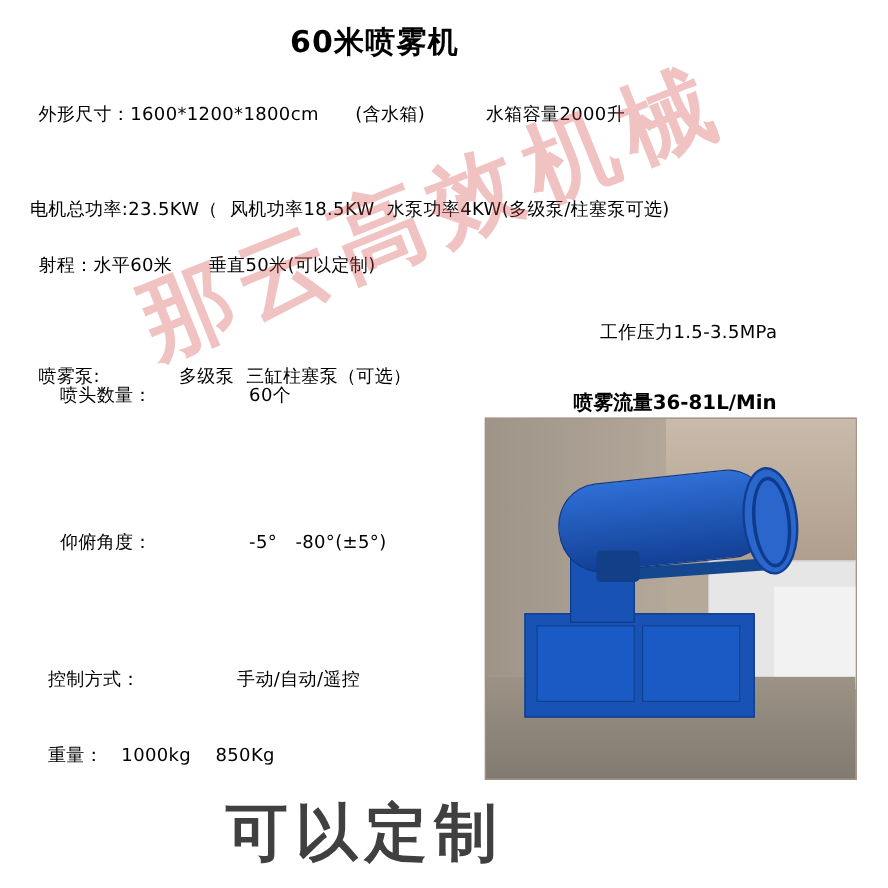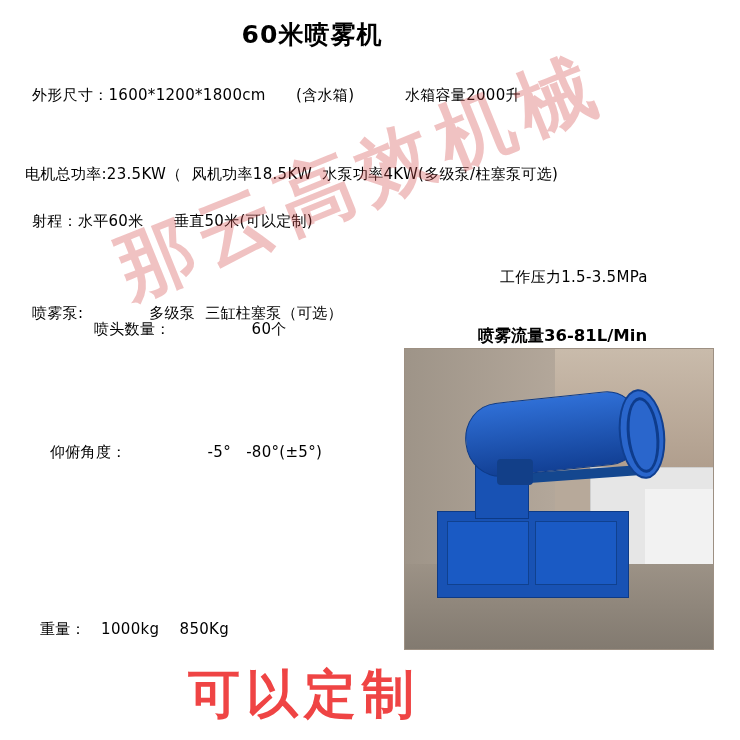--- a/index.html
+++ b/index.html
@@ -24,21 +24,21 @@
     font-size:15px;font-weight:normal;color:#000;
     white-space:pre;
     letter-spacing:0.3px;
   }
 
   
   .r1{top:86px;left:32px;}
   .r2{top:145px;left:25px;margin-top:20px;}
   .r3{top:212px;left:32px;}
   .r4{top:268px;left:32px;margin-top:36px;}
-  .r5{top:320px;left:50px;margin-left:44px;}
+  .r5{top:320px;left:50px;}
   .r6{top:388px;left:32px;}
   .r7{top:443px;left:50px;}
   .r8{top:500px;left:40px;}
   .r9{top:557px;left:40px;}
   .r10{top:620px;left:40px;}
 
   .flowtext{
     position:absolute;top:325px;left:470px;
     font-size:16.5px;font-weight:bold;color:#000;
     white-space:pre;
@@ -93,38 +93,39 @@
     transform:rotate(-22deg);
     letter-spacing:10px;
     line-height:112px;
     pointer-events:none;
     white-space:pre;
   }
 
   .bottom{
     position:absolute;left:0;top:660px;width:608px;
     text-align:center;
-    color:#ef4444;
+    color:#404040;
     font-size:52px;font-weight:bold;
     letter-spacing:6px;
   }
 </style>
 </head>
 <body>
 
 <div class="page">
 
   <div class="title">60米喷雾机</div>
 
   <div class="spec r1">外形尺寸：1600*1200*1800cm      (含水箱)          水箱容量2000升</div>
   <div class="spec r2">电机总功率:23.5KW（  风机功率18.5KW  水泵功率4KW(多级泵/柱塞泵可选)</div>
   <div class="spec r3">射程：水平60米      垂直50米(可以定制)</div>
   <div class="spec r4">喷雾泵:             多级泵  三缸柱塞泵（可选）</div>
   <div class="spec r5">喷头数量：                60个</div>
   <div class="spec r7">仰俯角度：                -5°   -80°(±5°)</div>
+  <div class="spec r9">控制方式：                手动/自动/遥控</div>
   <div class="spec r10">重量：   1000kg    850Kg</div>
 
   <div class="spec" style="top:268px;left:500px;">工作压力1.5-3.5MPa</div>
   <div class="flowtext">喷雾流量36-81L/Min</div>
 
   <div class="photo">
     <div class="ph-sky"></div>
     <div class="ph-wall"></div>
     <div class="ph-wall2"></div>
     <div class="ph-whitebox"></div>

